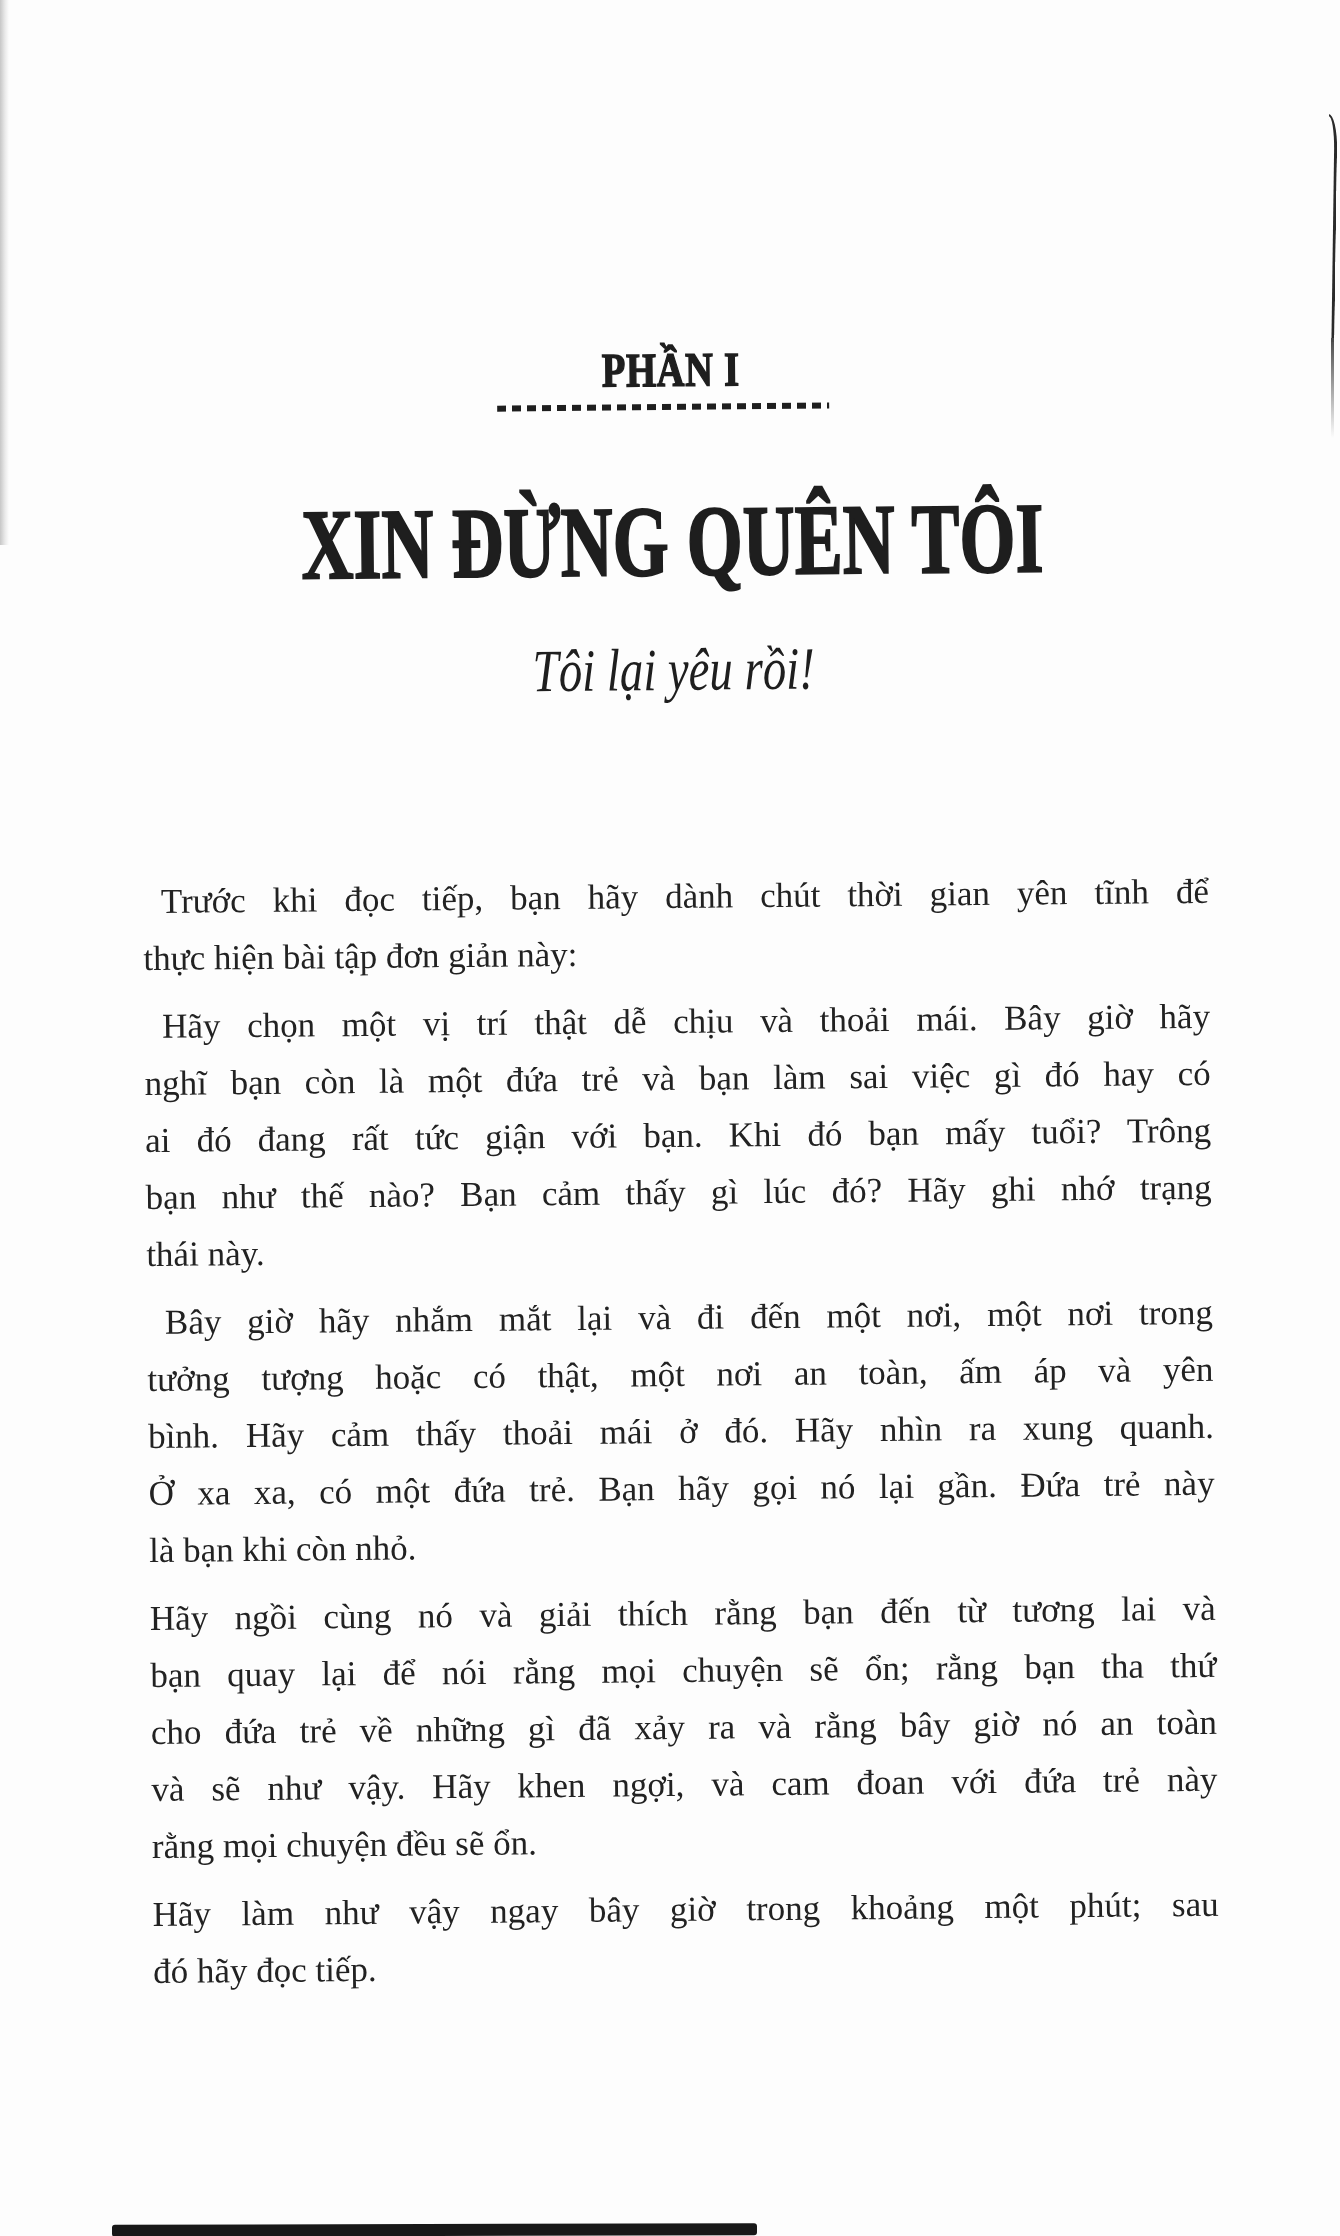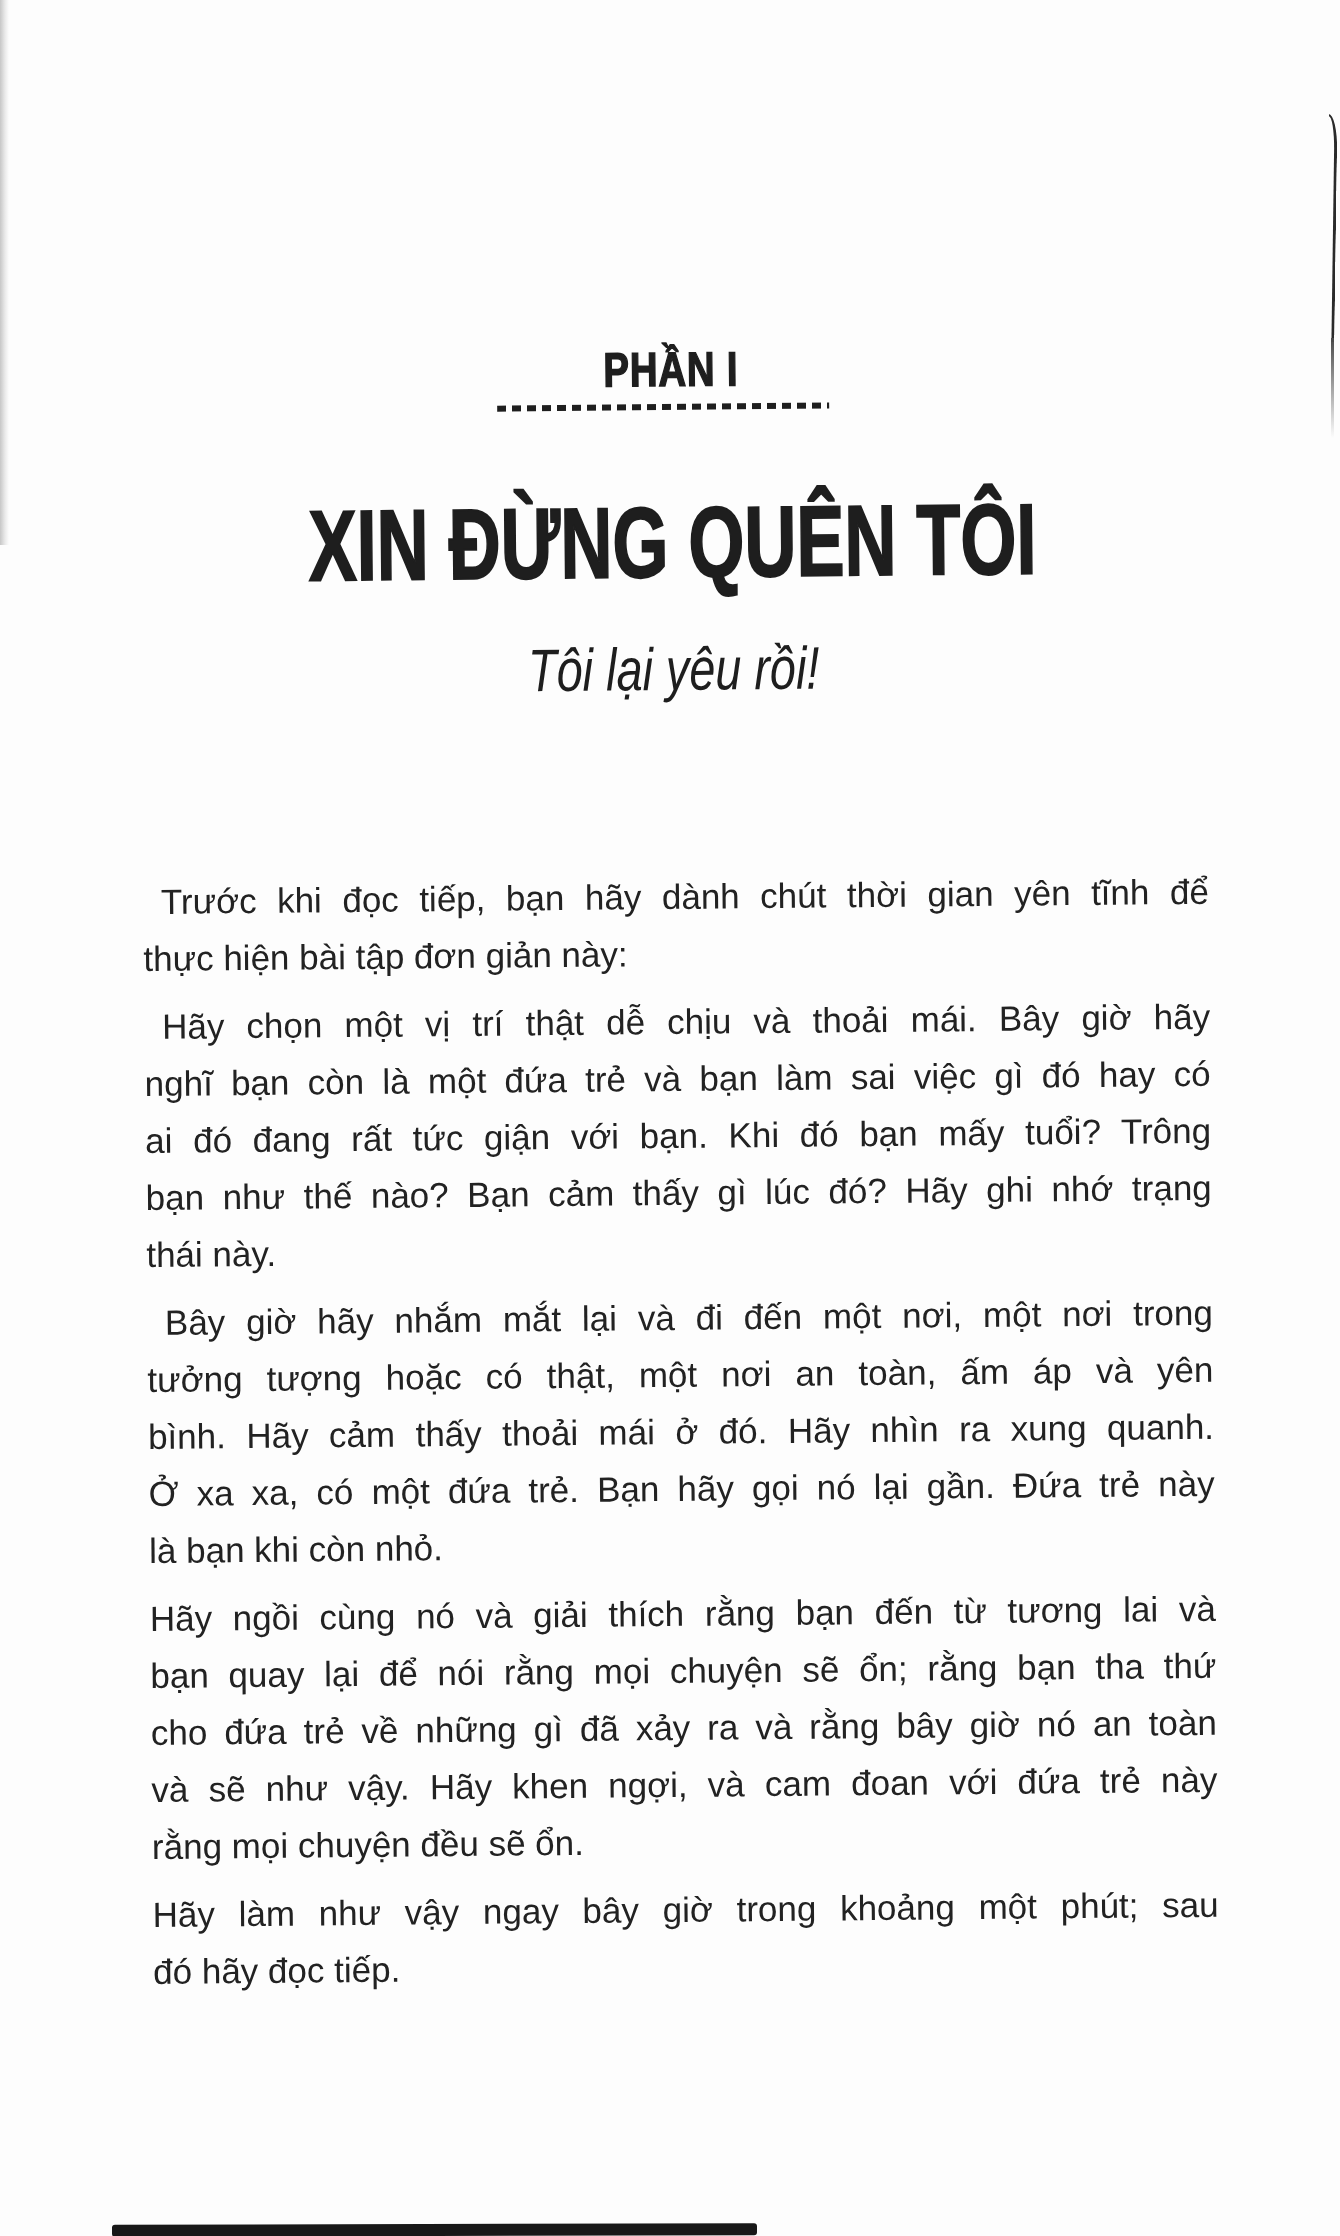--- a/index.html
+++ b/index.html
@@ -10,21 +10,21 @@
     margin: 0;
     padding: 0;
     background: #ffffff;
   }
   .page {
     position: relative;
     width: 1340px;
     height: 2236px;
     background: var(--paper);
     overflow: hidden;
-    font-family: Liberation Sans, sans-serif;
+    font-family: Liberation Serif, serif;
     color: var(--ink);
   }
   
   .scan-left-strip {
     position: absolute;
     left: 0; top: 0;
     width: 9px; height: 545px;
     background: linear-gradient(to right, #bdbdbd, #e6e6e6 55%, rgba(255,255,255,0));
     opacity: 0.85;
   }

